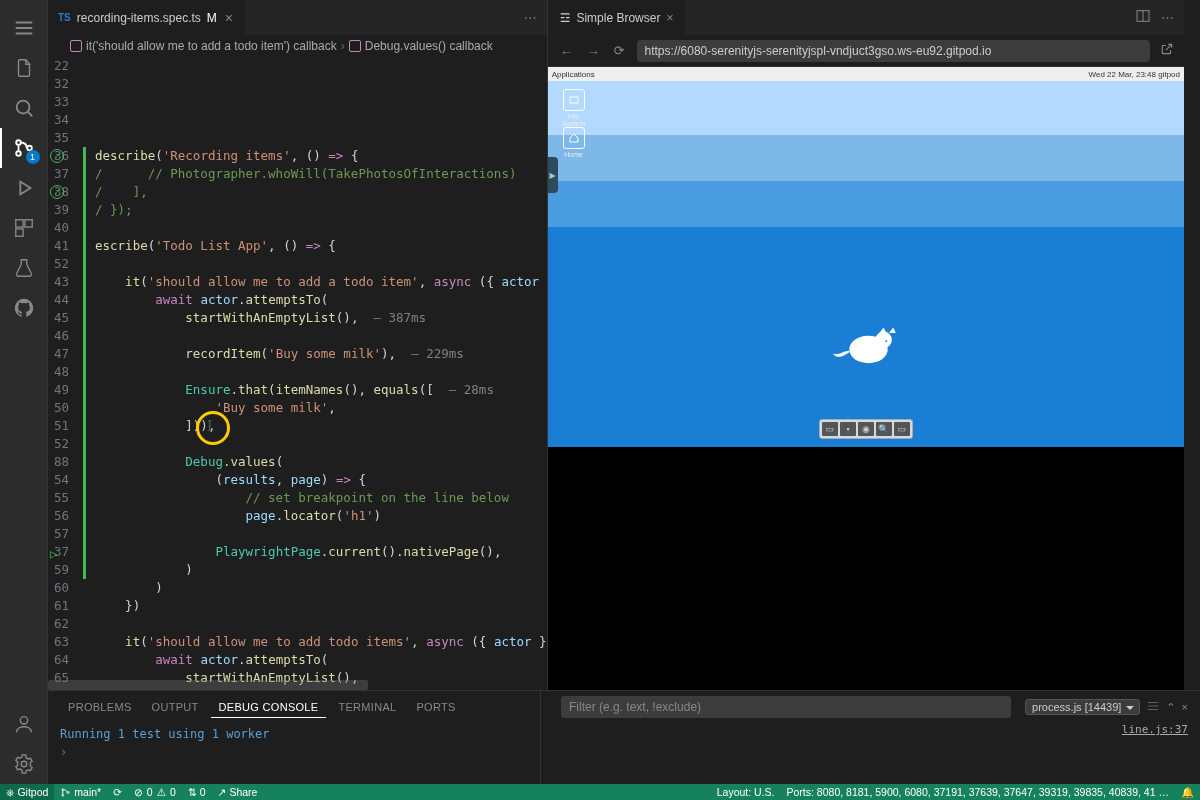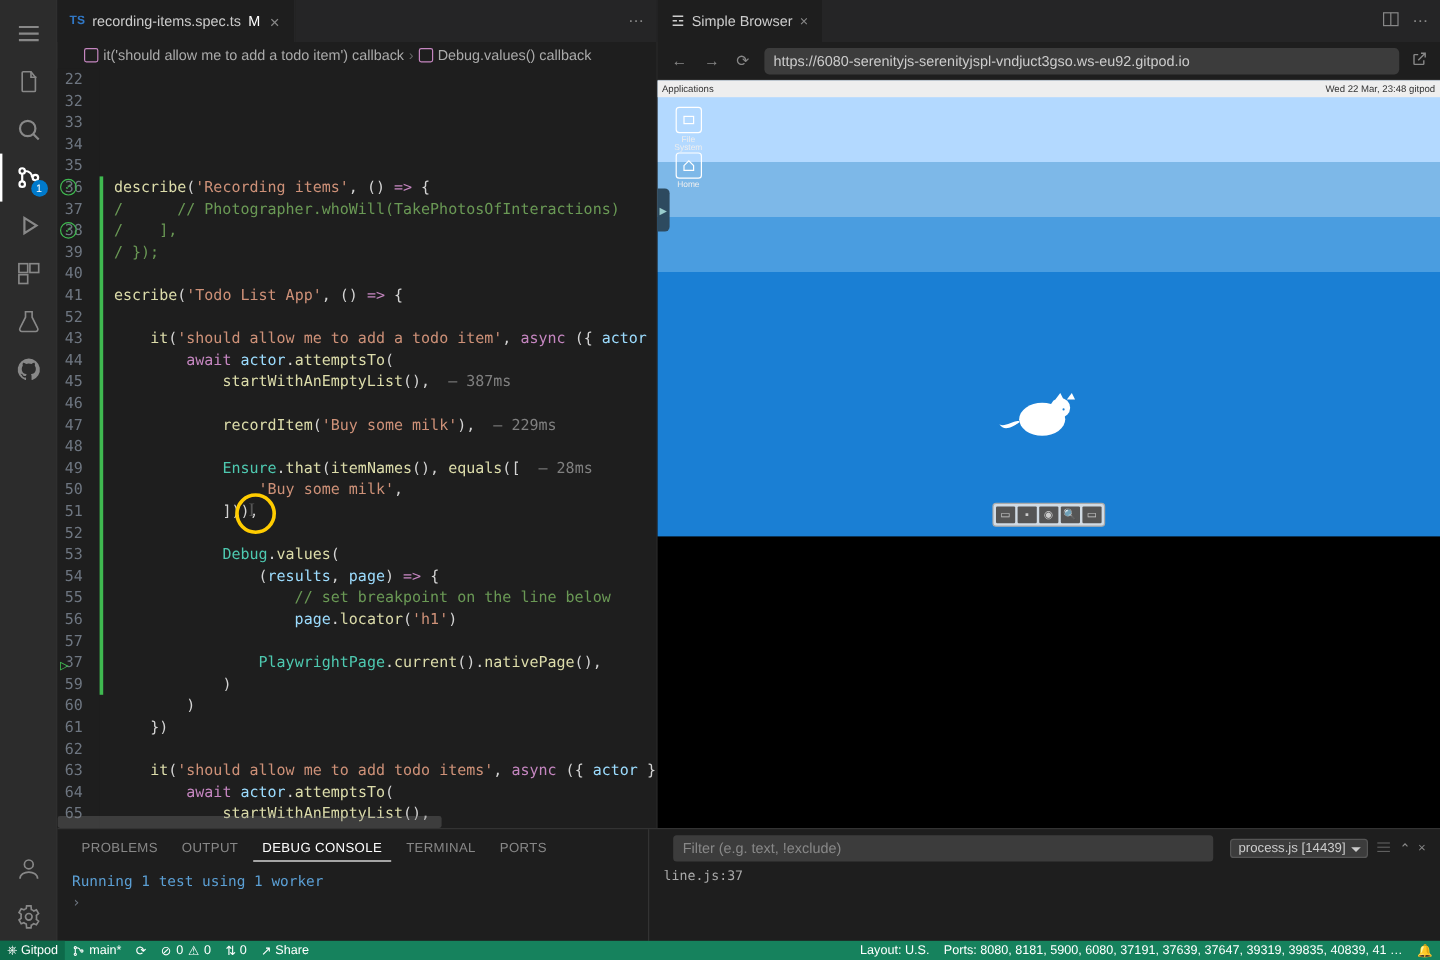--- a/index.html
+++ b/index.html
@@ -18,21 +18,21 @@
   justify-content:center; color:#888; cursor:pointer; position:relative; }
 .actbar .ai.active { color:#fff; }
 .actbar .ai.active::before { content:""; position:absolute; left:0; top:0;
   width:2px; height:100%; background:#fff; }
 .actbar .badge { position:absolute; bottom:4px; right:8px;
   background:#007acc; color:#fff; border-radius:8px; font-size:9px;
   min-width:14px; height:14px; display:flex; align-items:center; justify-content:center; }
 .actbar .spacer { flex:1; }
 svg.ico { width:22px; height:22px; }
 
-.main { position:absolute; left:48px; top:0; right:0; height:690px; display:flex; }
+.main { position:absolute; left:48px; top:0; right:16px; height:690px; display:flex; }
 .editor { flex:0 0 492px; display:flex; flex-direction:column; background:#1e1e1e; position:relative; }
 .browser { flex:1; display:flex; flex-direction:column; border-left:1px solid #333; }
 
 .tabs { height:35px; background:#252526; display:flex; align-items:stretch; }
 .tab { display:flex; align-items:center; gap:6px; padding:0 10px;
   background:#1e1e1e; border-right:1px solid #252526; color:#ccc; font-size:12px; }
 .tab .ts { color:#3178c6; font-weight:600; font-size:10px; }
 .tab .mod { color:#fff; font-size:12px; }
 .tab .x { color:#888; font-size:14px; padding:0 2px; }
 .tabs .tmore { margin-left:auto; padding:0 10px; display:flex; align-items:center; color:#888; }
@@ -105,22 +105,22 @@
 .ptab.active { color:#fff; border-bottom:1px solid #fff; }
 .filterbox { flex:1; background:#3c3c3c; border-radius:3px; height:22px;
   display:flex; align-items:center; padding:0 8px; color:#888; font-size:12px; margin:5px 8px; }
 .selproc { background:#3c3c3c; border:1px solid #555; border-radius:3px;
   padding:1px 18px 1px 6px; font-size:11px; color:#ccc; position:relative; }
 .selproc::after { content:""; position:absolute; right:5px; top:6px;
   border:4px solid transparent; border-top-color:#ccc; }
 .pbody { flex:1; padding:4px 12px; font-family:Menlo,monospace; font-size:12px;
   color:#5b9fd4; overflow:hidden; }
 .pbody .prompt { color:#6e7681; margin-top:4px; }
-.linkline { text-align:left; padding:0 12px; color:#aaa; font-size:11px;
-  font-family:Menlo,monospace; }
+.linkline { text-align:right; padding:0 12px; color:#aaa; font-size:11px;
+  text-decoration:underline; font-family:Menlo,monospace; }
 
 .status { position:absolute; left:0; right:0; bottom:0; height:16px;
   background:#16825d; display:flex; align-items:center; color:#fff;
   font-size:10.5px; }
 .status .cell { padding:0 6px; display:flex; align-items:center; gap:3px;
   height:100%; cursor:pointer; }
 .status .cell.gp { background:#0d6a4a; }
 .status .r { margin-left:auto; }
 .status .warncell { display:flex; gap:4px; align-items:center; }
 .sico { width:11px; height:11px; }
@@ -234,21 +234,21 @@
           <div>43</div>
           <div>44</div>
           <div>45</div>
           <div>46</div>
           <div>47</div>
           <div>48</div>
           <div>49</div>
           <div>50</div>
           <div>51</div>
           <div>52</div>
-          <div>53</div>
+          <div>88</div>
           <div>54</div>
           <div>55</div>
           <div>56</div>
           <div>57</div>
           <div>37</div>
           <div class="gplay" style="position: absolute; top: 488px; left: 2px;">▷</div>
           <div>59</div>
           <div>60</div>
           <div>61</div>
           <div>62</div>

